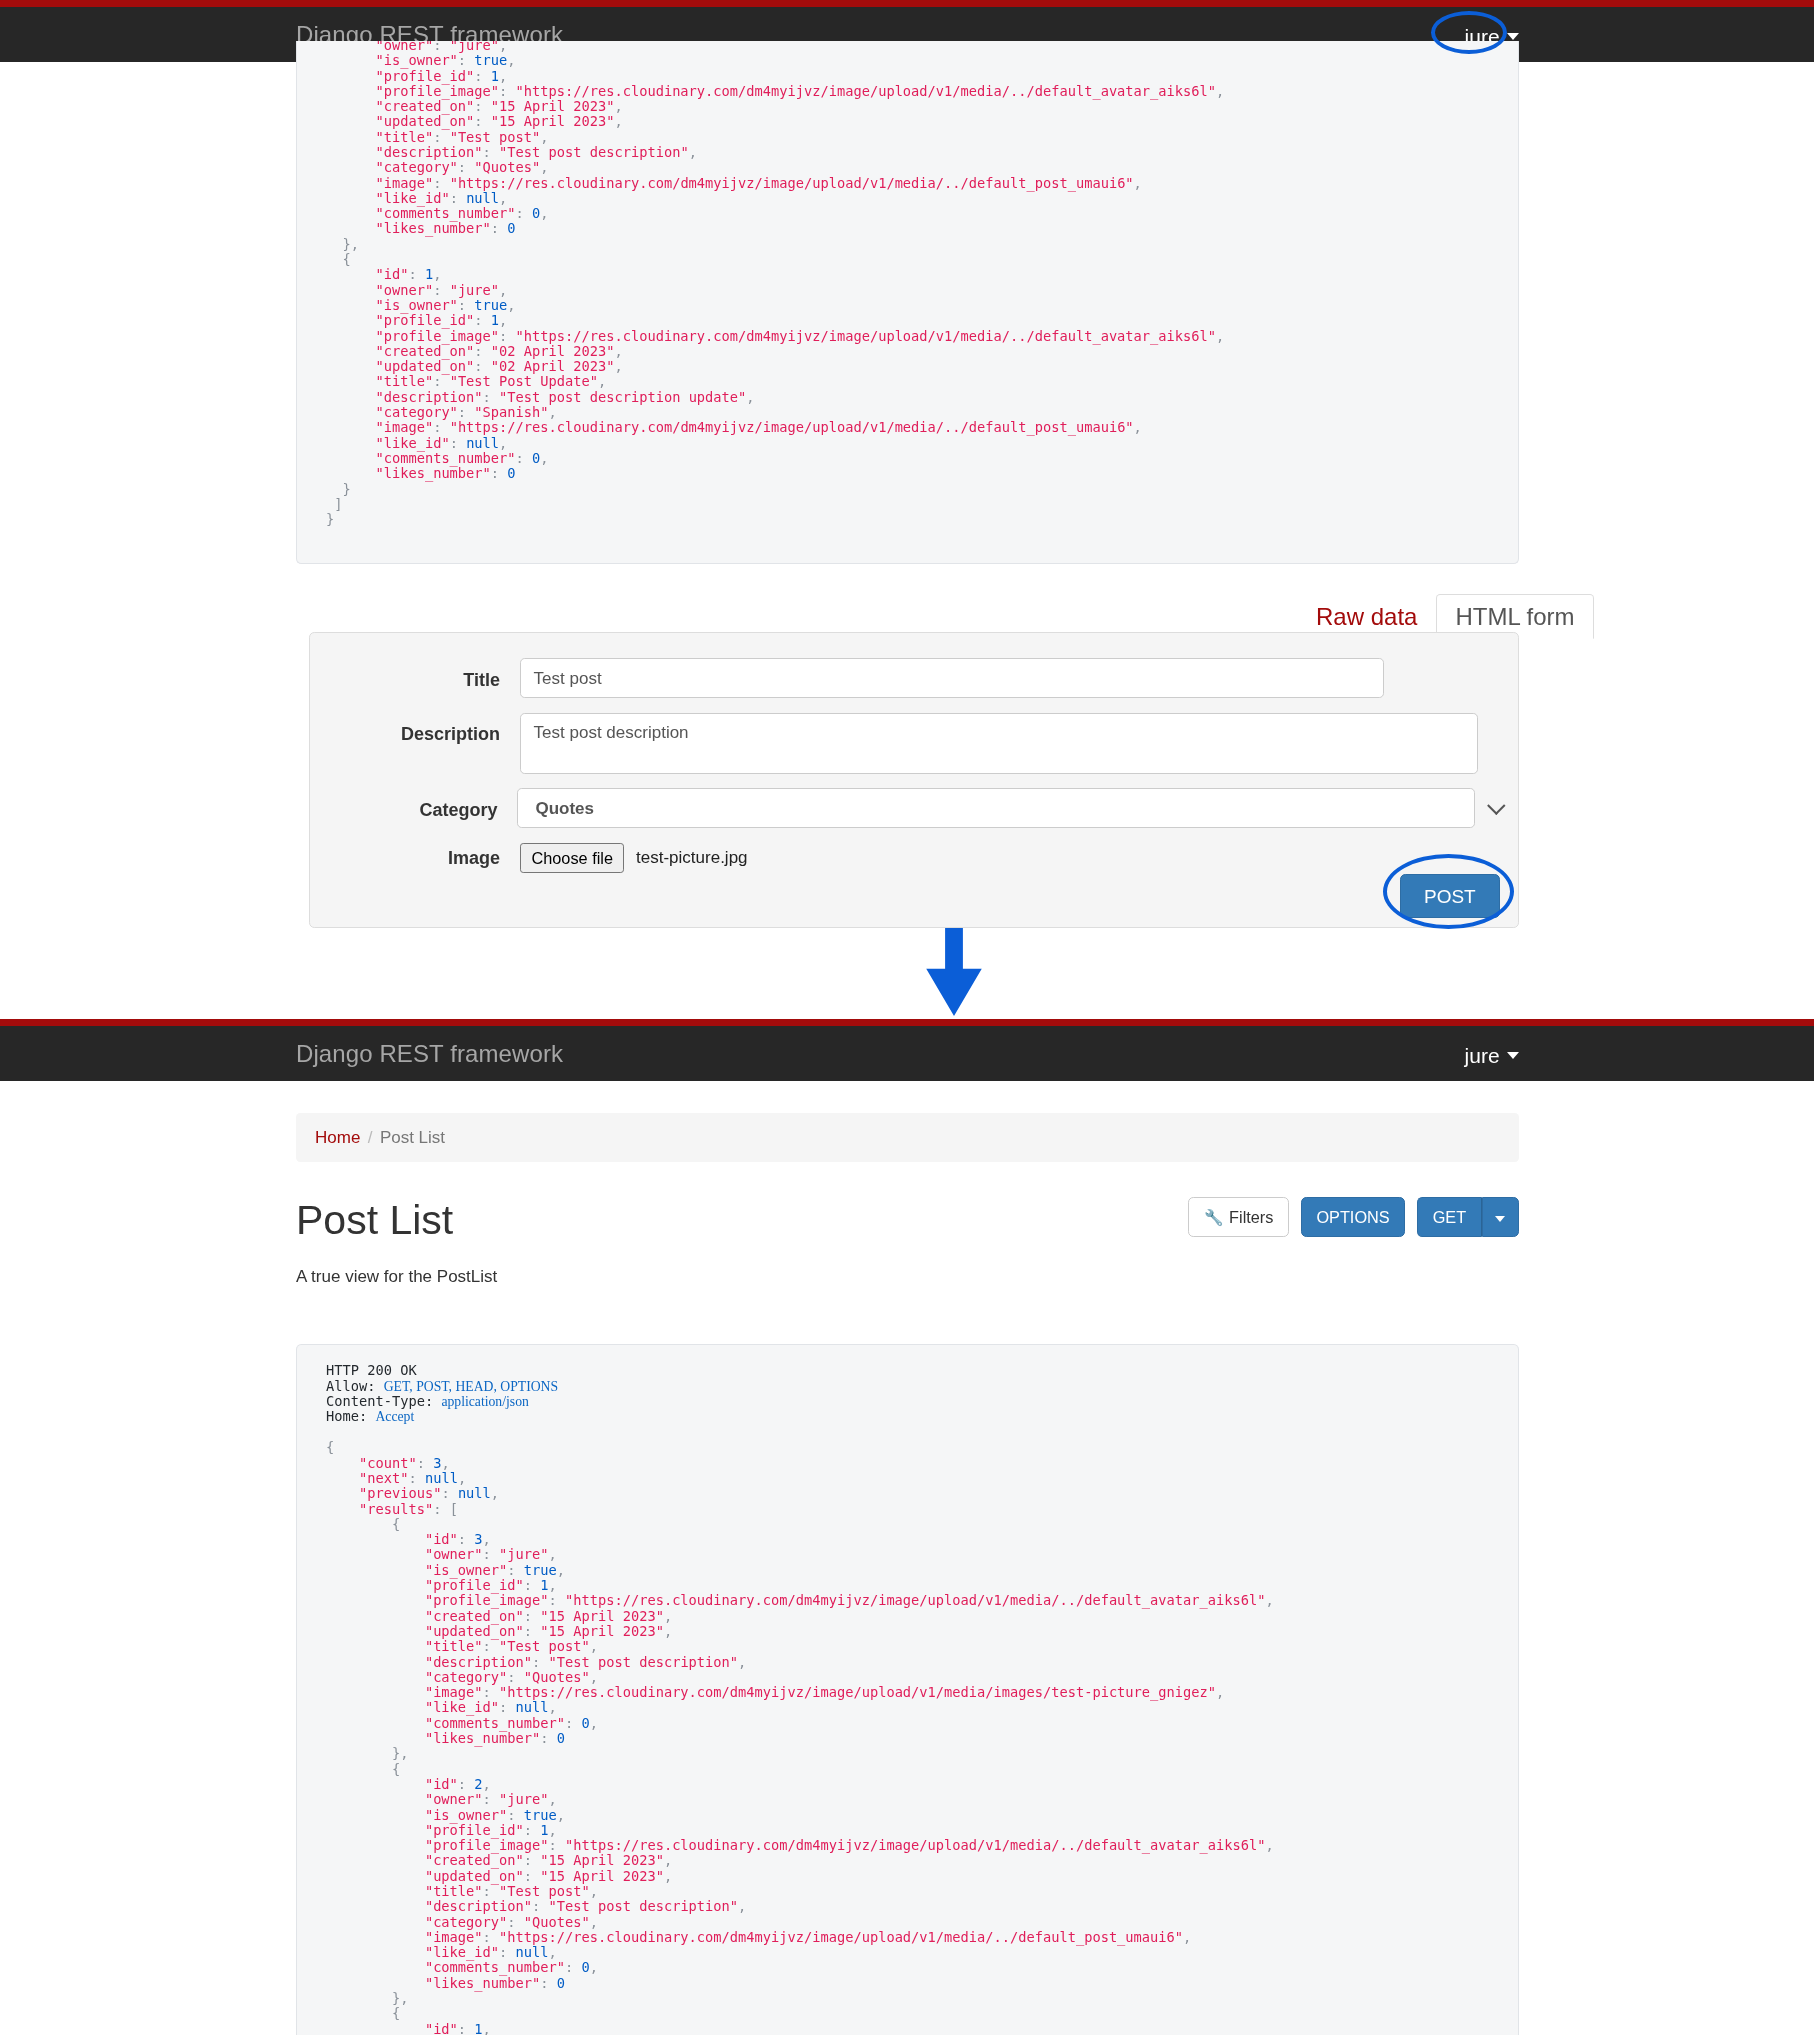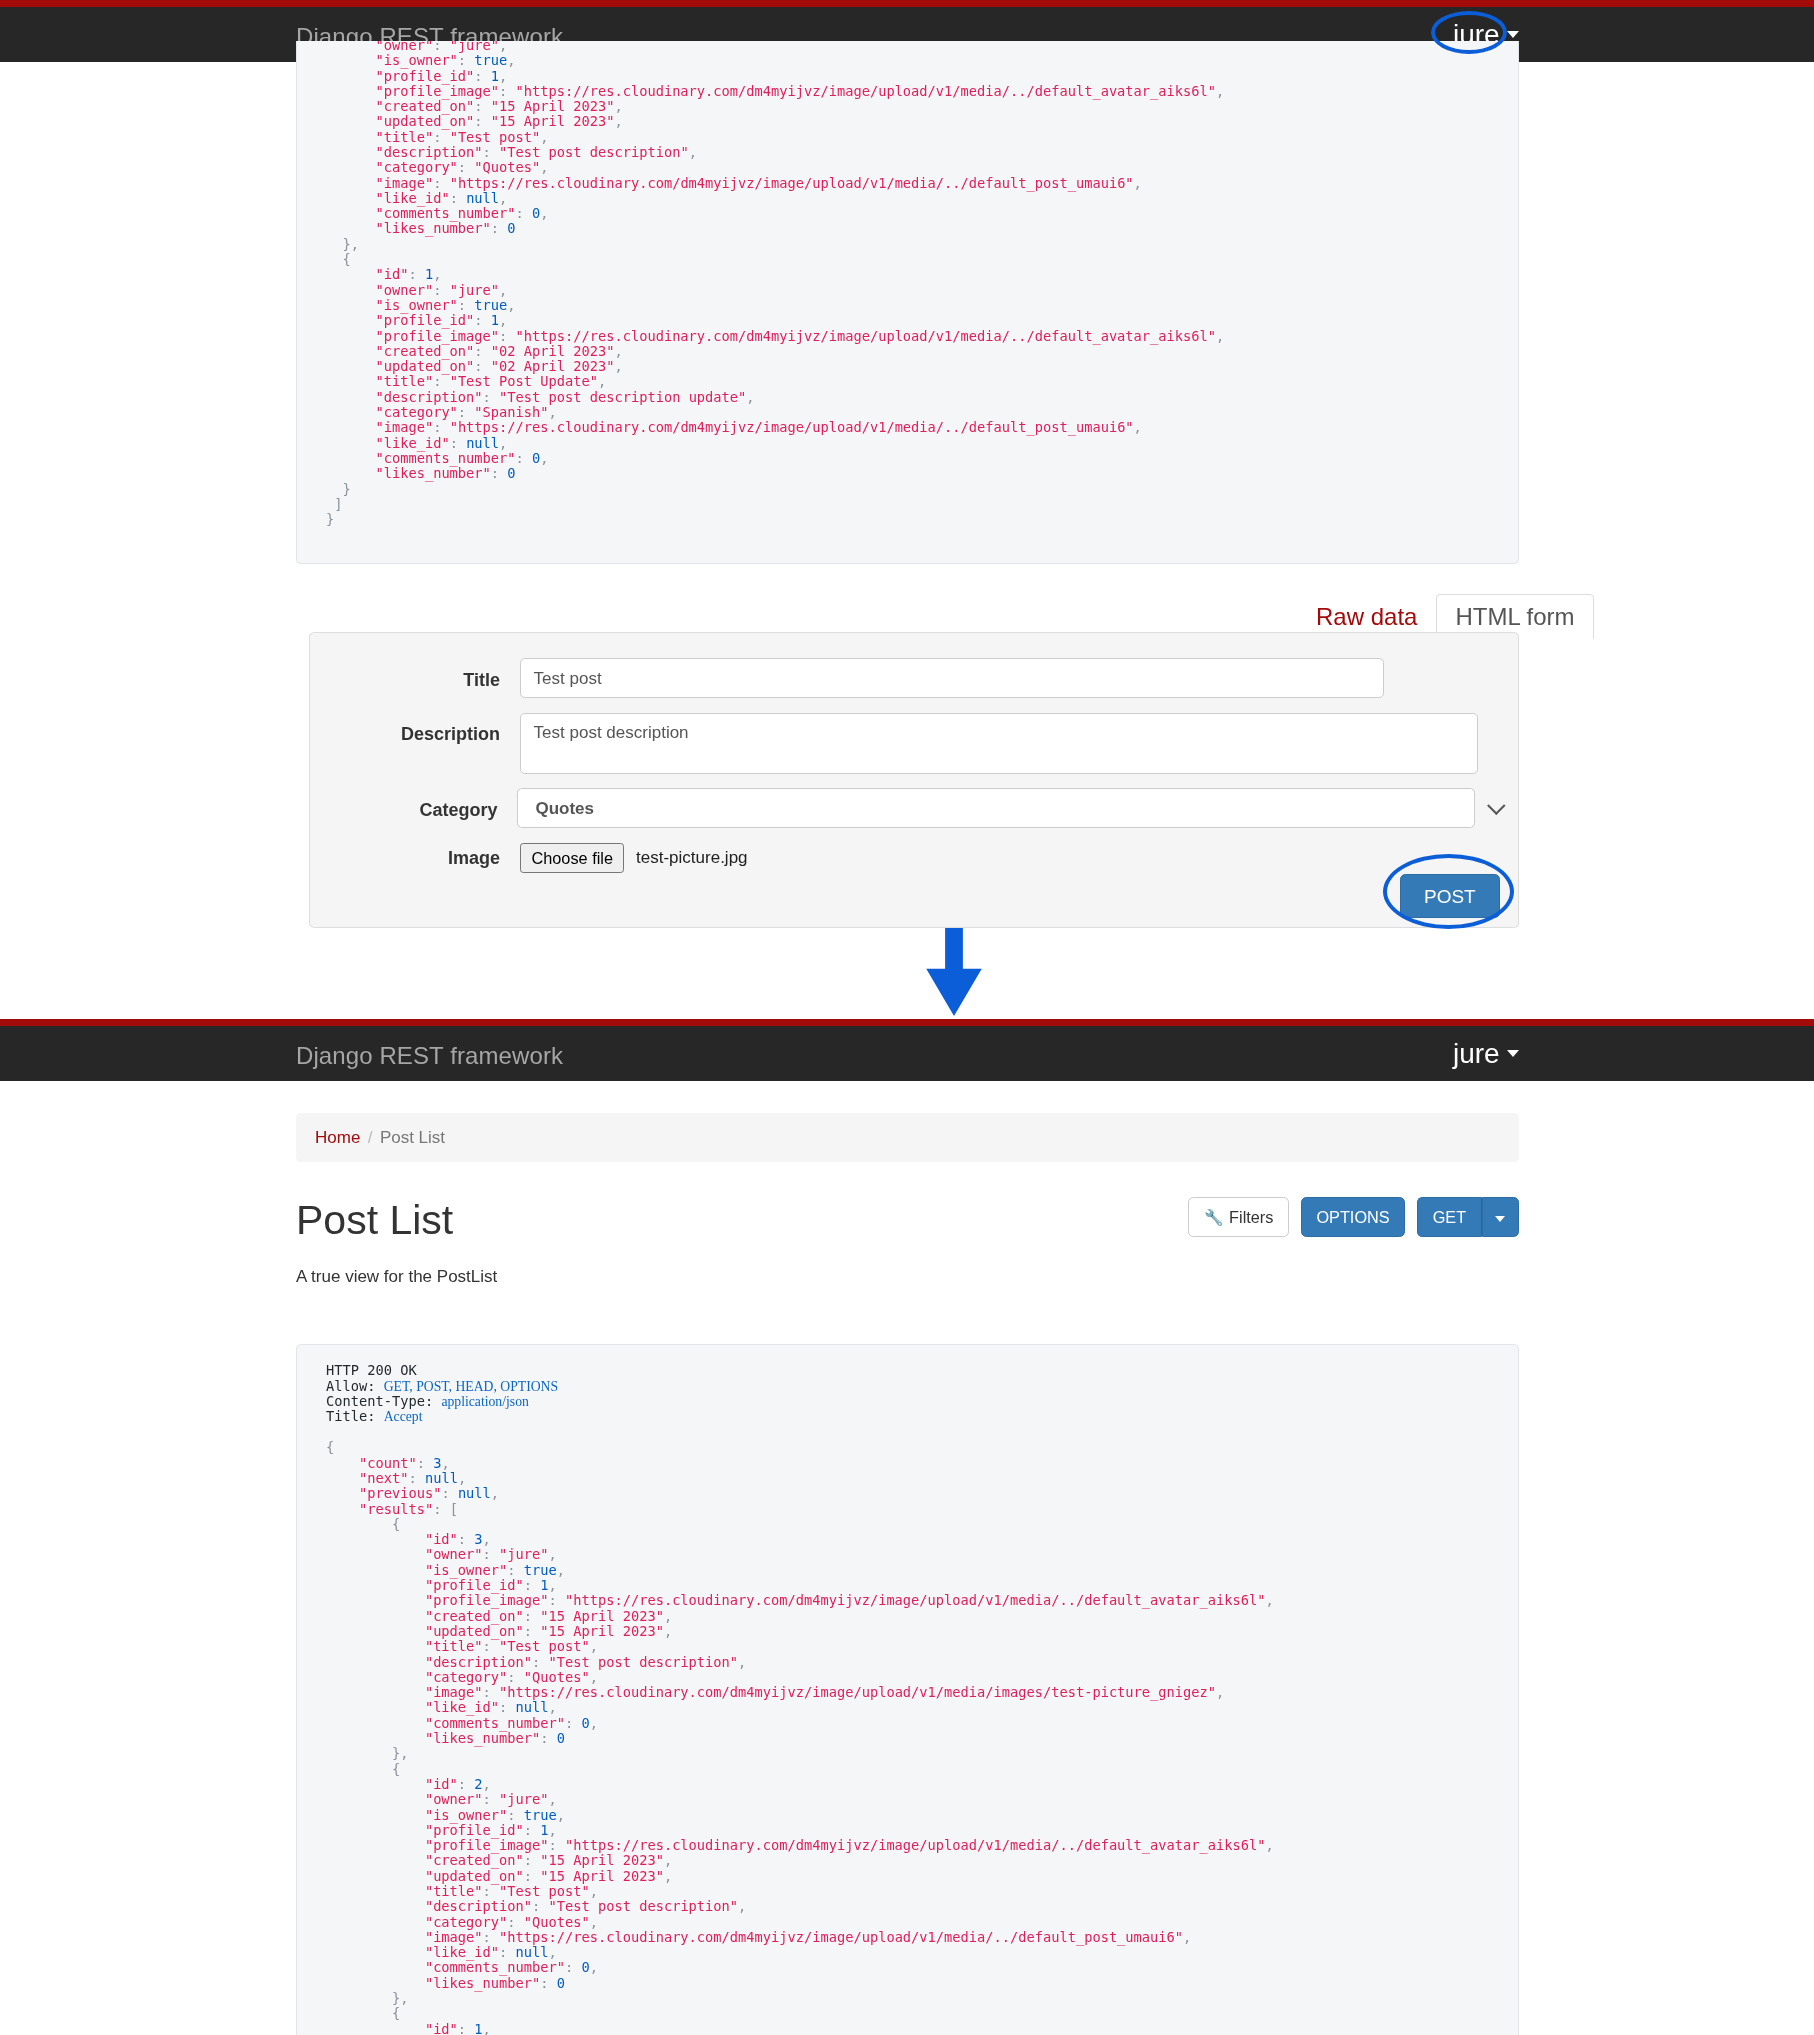--- a/index.html
+++ b/index.html
@@ -29,21 +29,21 @@
   .navbar{
     height:55px; background:#272727; width:100%;
     display:flex; align-items:center;
     position:relative;
   }
   .navbar-inner{ width:1223px; margin:0 auto; display:flex; align-items:flex-end; justify-content:space-between; }
   .brand{
     color:#a6a6a6; font-size:24px; letter-spacing:0.1px;
   }
   .nav-user{
-    color:#ffffff; font-size:28px; display:flex; align-items:center; gap:7.4px;
+    color:#ffffff; font-size:21px; display:flex; align-items:center; gap:7.4px;
   }
   .caret{
     width:0;height:0;border-left:6.8px solid transparent;border-right:6.8px solid transparent;
     border-top:7.9px solid #ffffff; display:inline-block;
   }
 
   
   #shot-top { top:0; height:930px; }
 
   .code-panel{
@@ -304,21 +304,21 @@
       <h1 class="page-title">Post List</h1>
       <p class="page-desc" style="margin-top:24px;">A true view for the PostList</p>
     </div>
 
     <div class="container" style="top:1234px;"></div>
 
     <div class="code-panel" style="left:296px; top:263px; width:1223px; height:693px; border-radius:5.3px 5.3px 0 0; border-bottom:none; overflow:hidden;">
       <pre style="padding:18px 29px 0 29px;"><span class="hdr-b">HTTP 200 OK</span>
 <span class="hdr-b">Allow:</span> <span class="hdr-v">GET, POST, HEAD, OPTIONS</span>
 <span class="hdr-b">Content-Type:</span> <span class="hdr-v">application/json</span>
-<span class="hdr-b">Title:</span> <span class="hdr-v">Accept</span></pre>
+<span class="hdr-b">Home:</span> <span class="hdr-v">Accept</span></pre>
       <pre style="padding:15.8px 29px 0 29px;"><span class="punct">{</span>
     <span class="k">"count"</span><span class="punct">:</span> <span class="v-num">3</span><span class="punct">,</span>
     <span class="k">"next"</span><span class="punct">:</span> <span class="v-num">null</span><span class="punct">,</span>
     <span class="k">"previous"</span><span class="punct">:</span> <span class="v-num">null</span><span class="punct">,</span>
     <span class="k">"results"</span><span class="punct">:</span> <span class="punct">[</span>
         <span class="punct">{</span>
             <span class="k">"id"</span><span class="punct">:</span> <span class="v-num">3</span><span class="punct">,</span>
             <span class="k">"owner"</span><span class="punct">:</span> <span class="k">"jure"</span><span class="punct">,</span>
             <span class="k">"is_owner"</span><span class="punct">:</span> <span class="v-num">true</span><span class="punct">,</span>
             <span class="k">"profile_id"</span><span class="punct">:</span> <span class="v-num">1</span><span class="punct">,</span>

